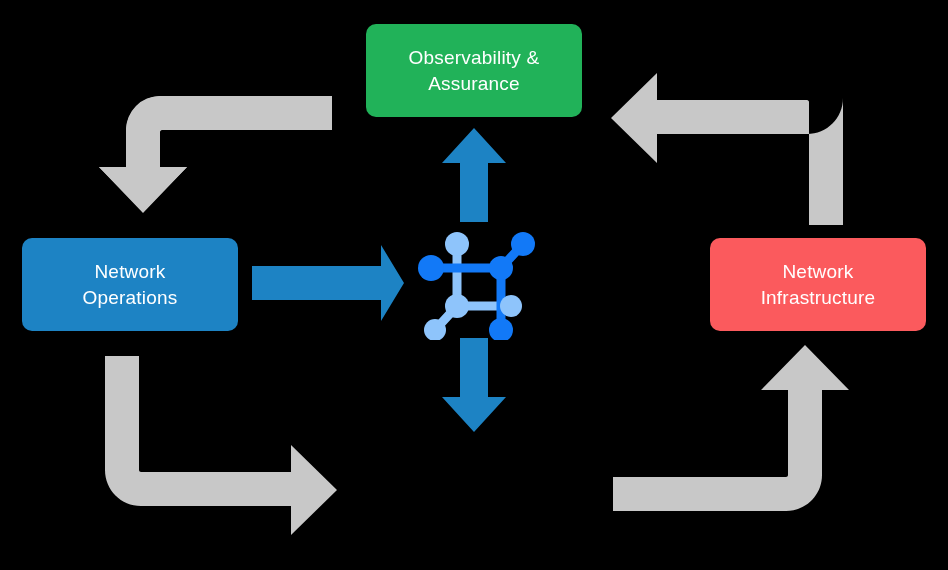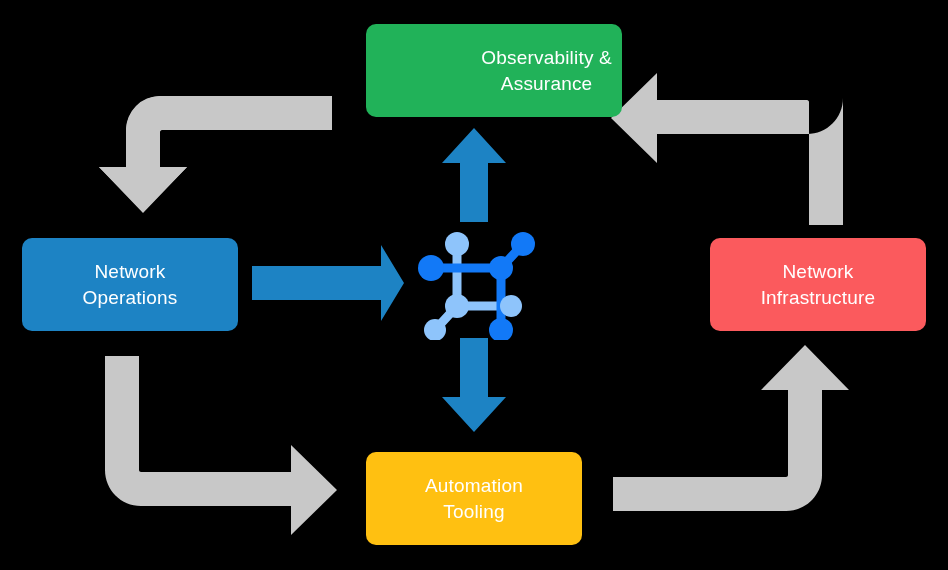--- a/index.html
+++ b/index.html
@@ -29,21 +29,21 @@
     color: #ffffff;
     font-size: 19px;
     line-height: 1.35;
     font-weight: 400;
     letter-spacing: 0.2px;
     box-sizing: border-box;
     padding: 6px 10px;
     white-space: pre-line;
   }
   #box-observability {
-    left: 366px; top: 24px; width: 256px; height: 93px; justify-content: flex-end;
+    left: 366px; top: 24px; width: 216px; height: 93px;
   }
   #box-operations {
     left: 22px; top: 238px; width: 216px; height: 93px;
   }
   #box-infrastructure {
     left: 710px; top: 238px; width: 216px; height: 93px;
   }
   #box-automation {
     left: 366px; top: 452px; width: 216px; height: 93px;
   }
@@ -145,18 +145,14 @@
   <div class="node-box" id="box-operations" style="background:#1d83c4">
     <span>Network
 Operations</span>
   </div>
 
   <div class="node-box" id="box-infrastructure" style="background:#fb5a5d">
     <span>Network
 Infrastructure</span>
   </div>
 
-  <div class="node-box" id="box-automation" style="background:#ffc011">
-    <span>Automation
-Tooling</span>
-  </div>
 
 </div>
 
 </body></html>

